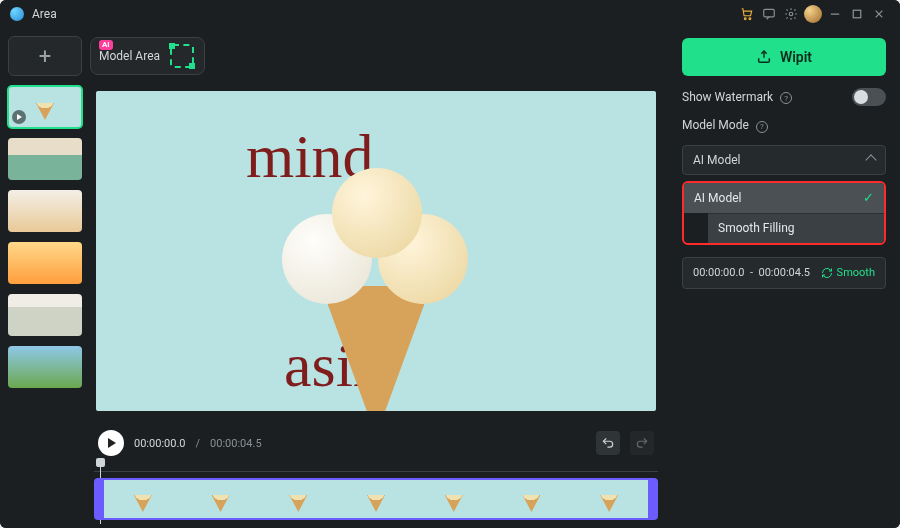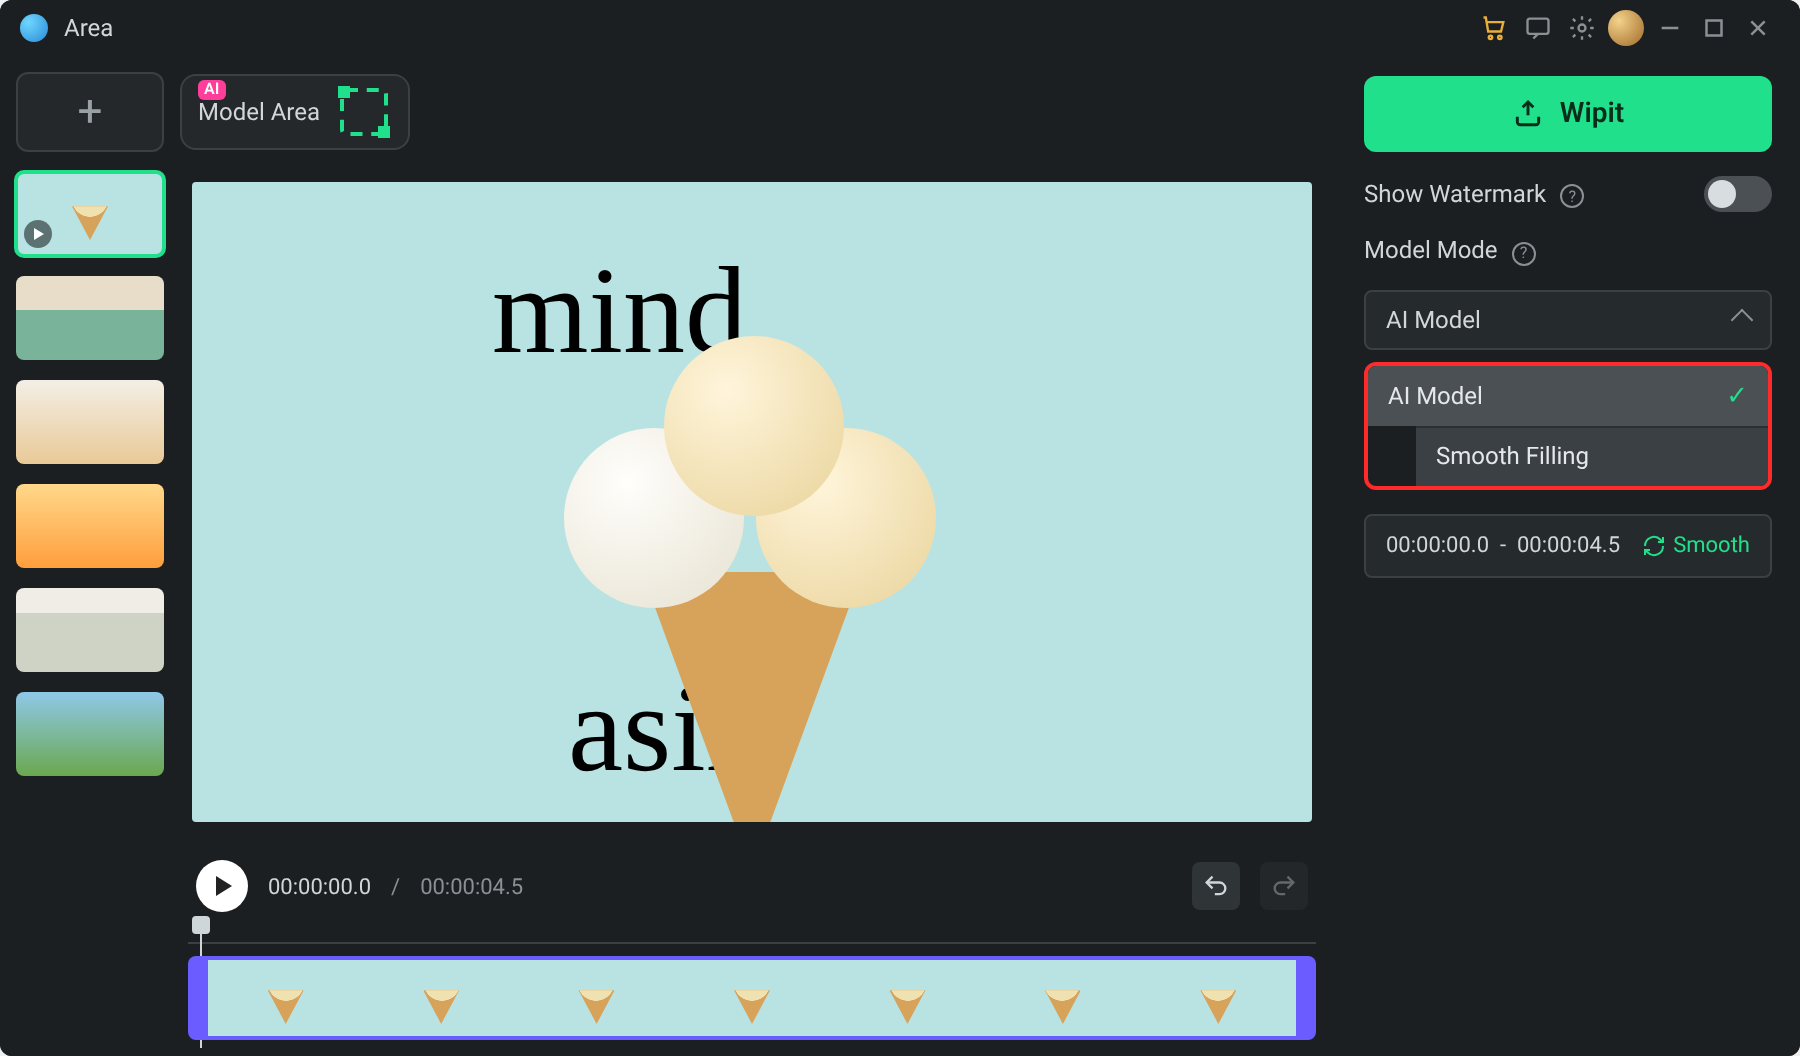--- a/index.html
+++ b/index.html
@@ -48,21 +48,21 @@
   .preview-wrap{flex:1;display:flex;align-items:center;justify-content:center;min-height:0;}
   .preview{width:560px;height:320px;background:#b9e3e3;border-radius:2px;position:relative;overflow:hidden;}
   .watermark-box{position:absolute;top:6px;right:6px;width:56px;height:56px;border:1px dashed #ff6ea6;background:rgba(255,255,255,.25);}
   .watermark-box .h{position:absolute;width:7px;height:7px;background:#ff6ea6;}
   .h.tl{top:-4px;left:-4px}.h.tr{top:-4px;right:-4px}.h.bl{bottom:-4px;left:-4px}.h.br{bottom:-4px;right:-4px}
   .ig{position:absolute;inset:8px;border-radius:10px;background:linear-gradient(45deg,#f58529,#dd2a7b,#8134af,#515bd4);display:flex;flex-direction:column;align-items:center;justify-content:center;}
   .ig .cam{width:20px;height:20px;border:2px solid #fff;border-radius:6px;position:relative;}
   .ig .cam::after{content:"";position:absolute;top:4px;left:4px;width:8px;height:8px;border:2px solid #fff;border-radius:50%;}
   .ig .cam::before{content:"";position:absolute;top:2px;right:2px;width:3px;height:3px;background:#fff;border-radius:50%;}
   .ig .txt{font-family:cursive;font-size:7px;color:#fff;margin-top:2px;}
-  .scoop-text{position:absolute;font-family:"Brush Script MT",cursive;color:#000000;font-size:62px;font-weight:500;}
+  .scoop-text{position:absolute;font-family:"Brush Script MT",cursive;color:#7f1d1d;font-size:62px;font-weight:500;}
   .scoop-text.t1{top:30px;left:150px;}
   .scoop-text.t2{bottom:10px;left:188px;}
   
   .cone{position:absolute;left:50%;top:54%;transform:translate(-50%,-50%);}
   .ball{width:90px;height:90px;border-radius:50%;position:absolute;background:radial-gradient(circle at 35% 30%,#fff5db,#e9d39a);}
   .b1{top:-96px;left:-44px;}
   .b2{top:-50px;left:-94px;background:radial-gradient(circle at 35% 30%,#fffefb,#e6e1d0);}
   .b3{top:-50px;left:2px;}
   .waffle{width:0;height:0;border-left:55px solid transparent;border-right:55px solid transparent;border-top:150px solid #d7a25a;position:absolute;top:22px;left:-55px;}
   

